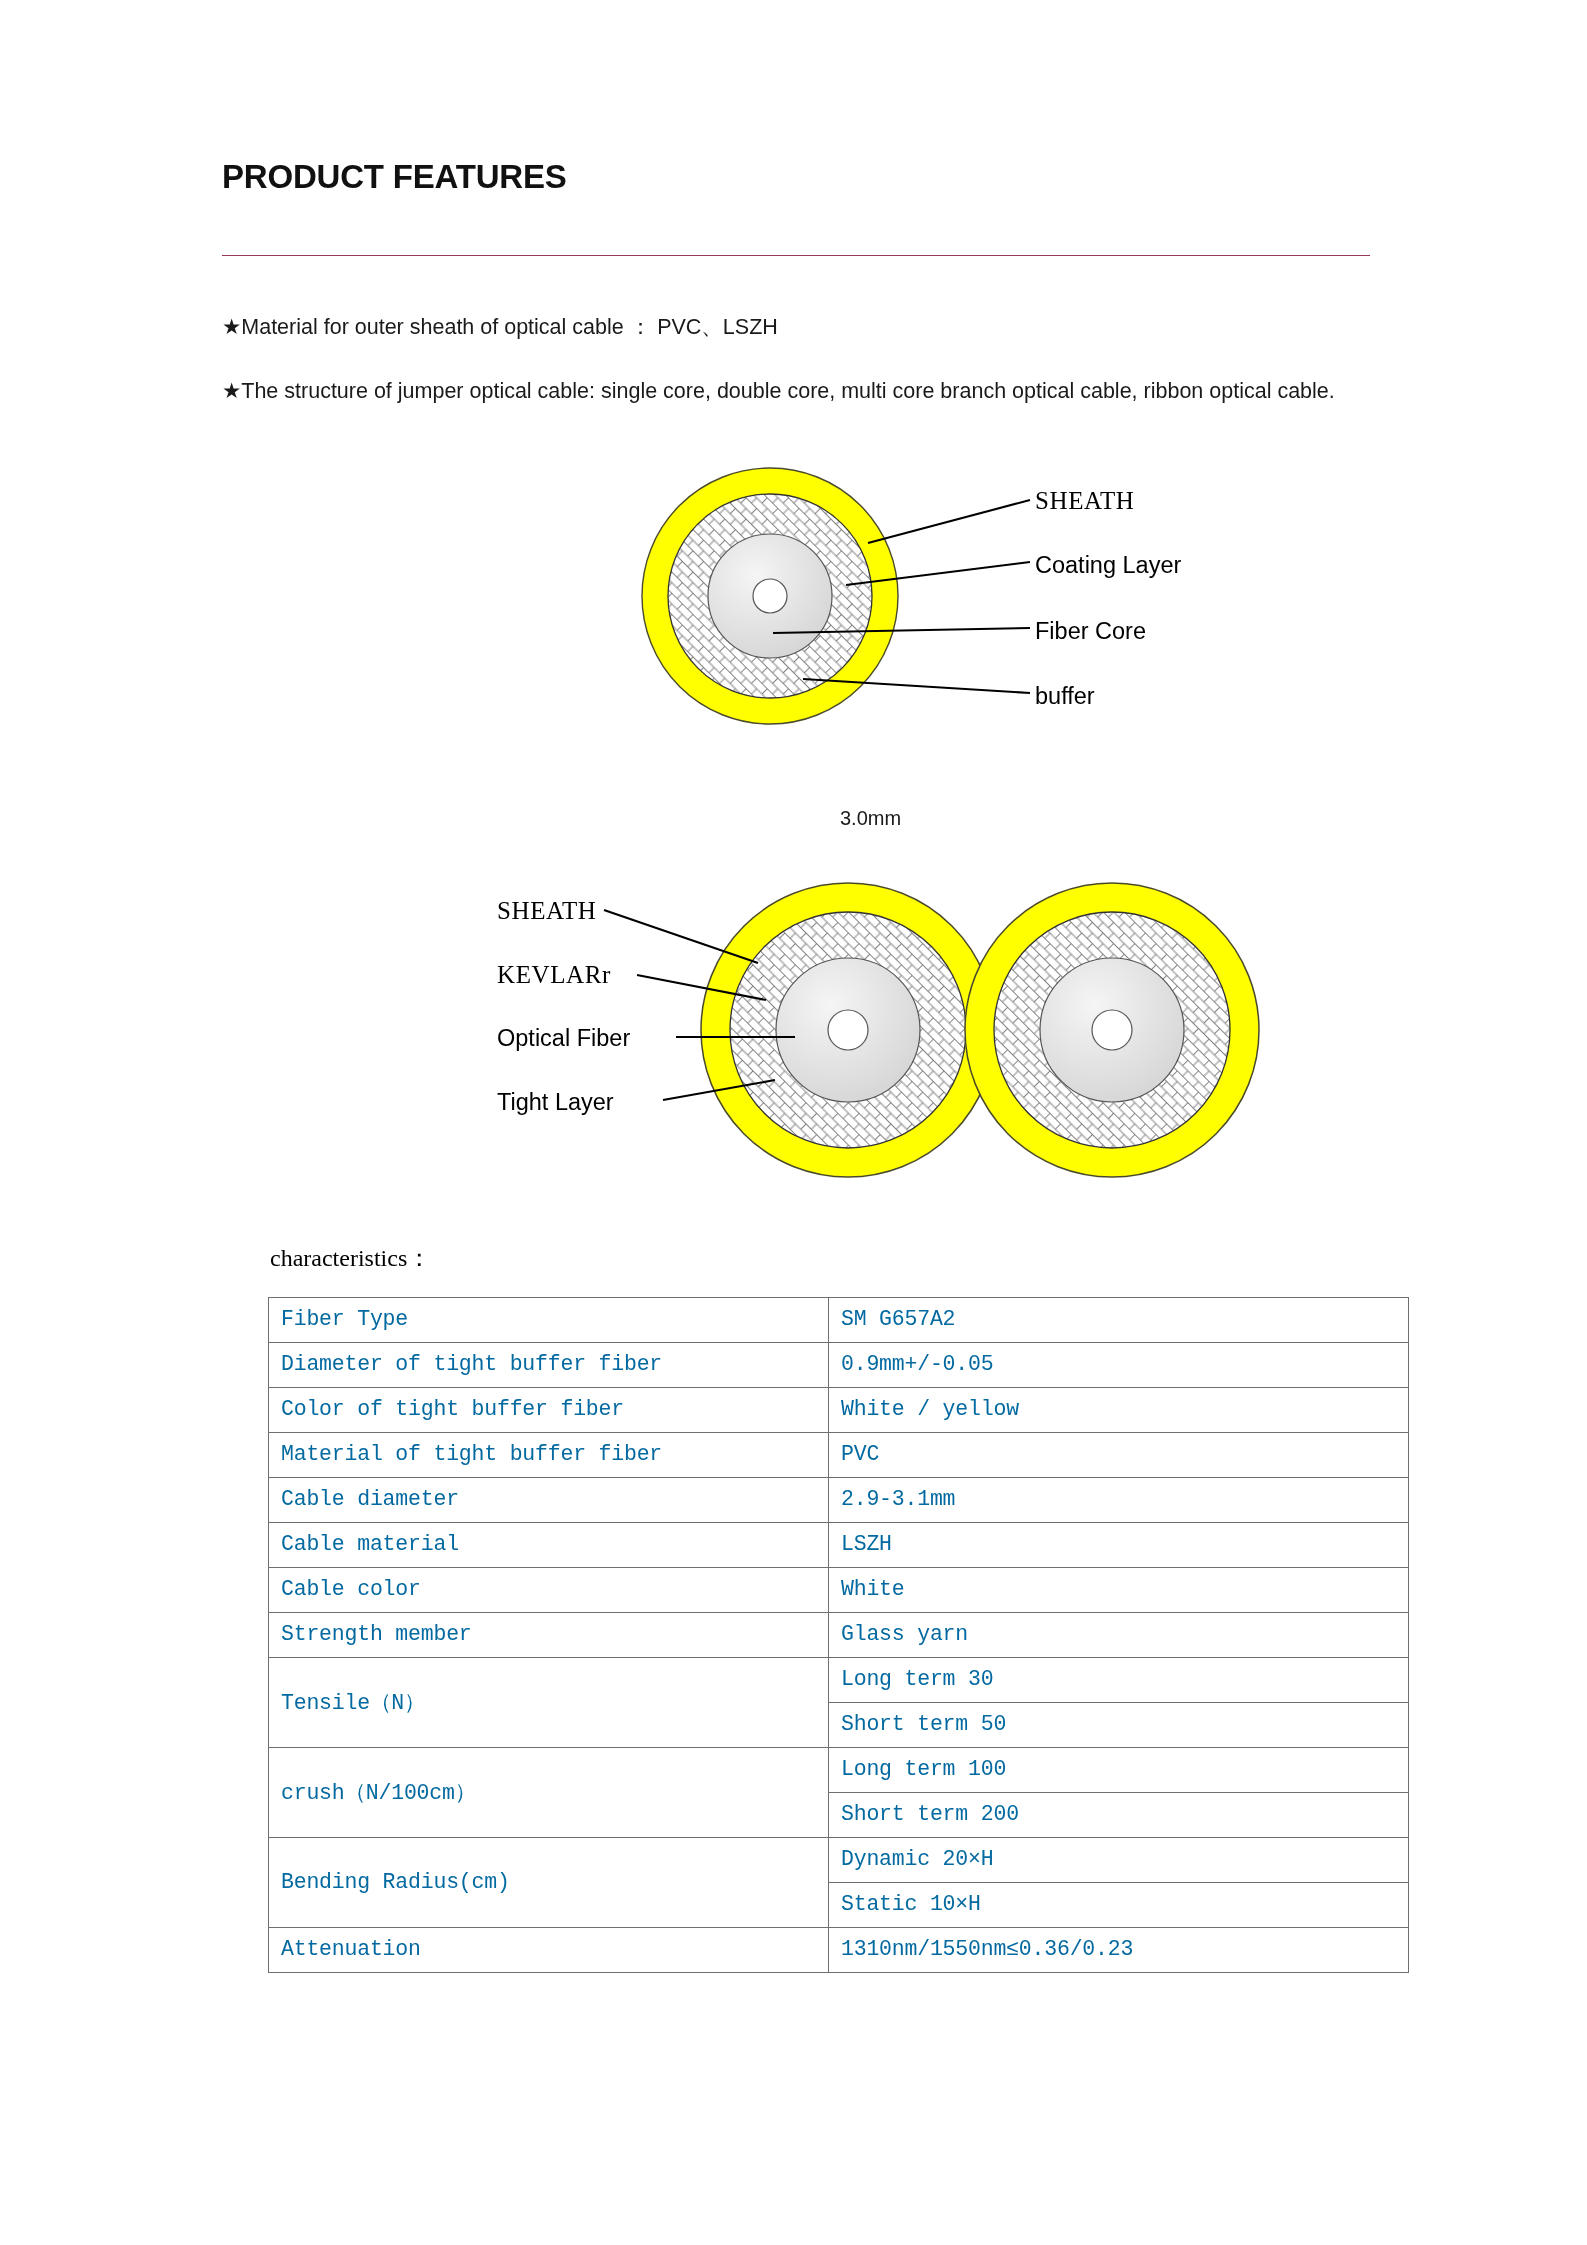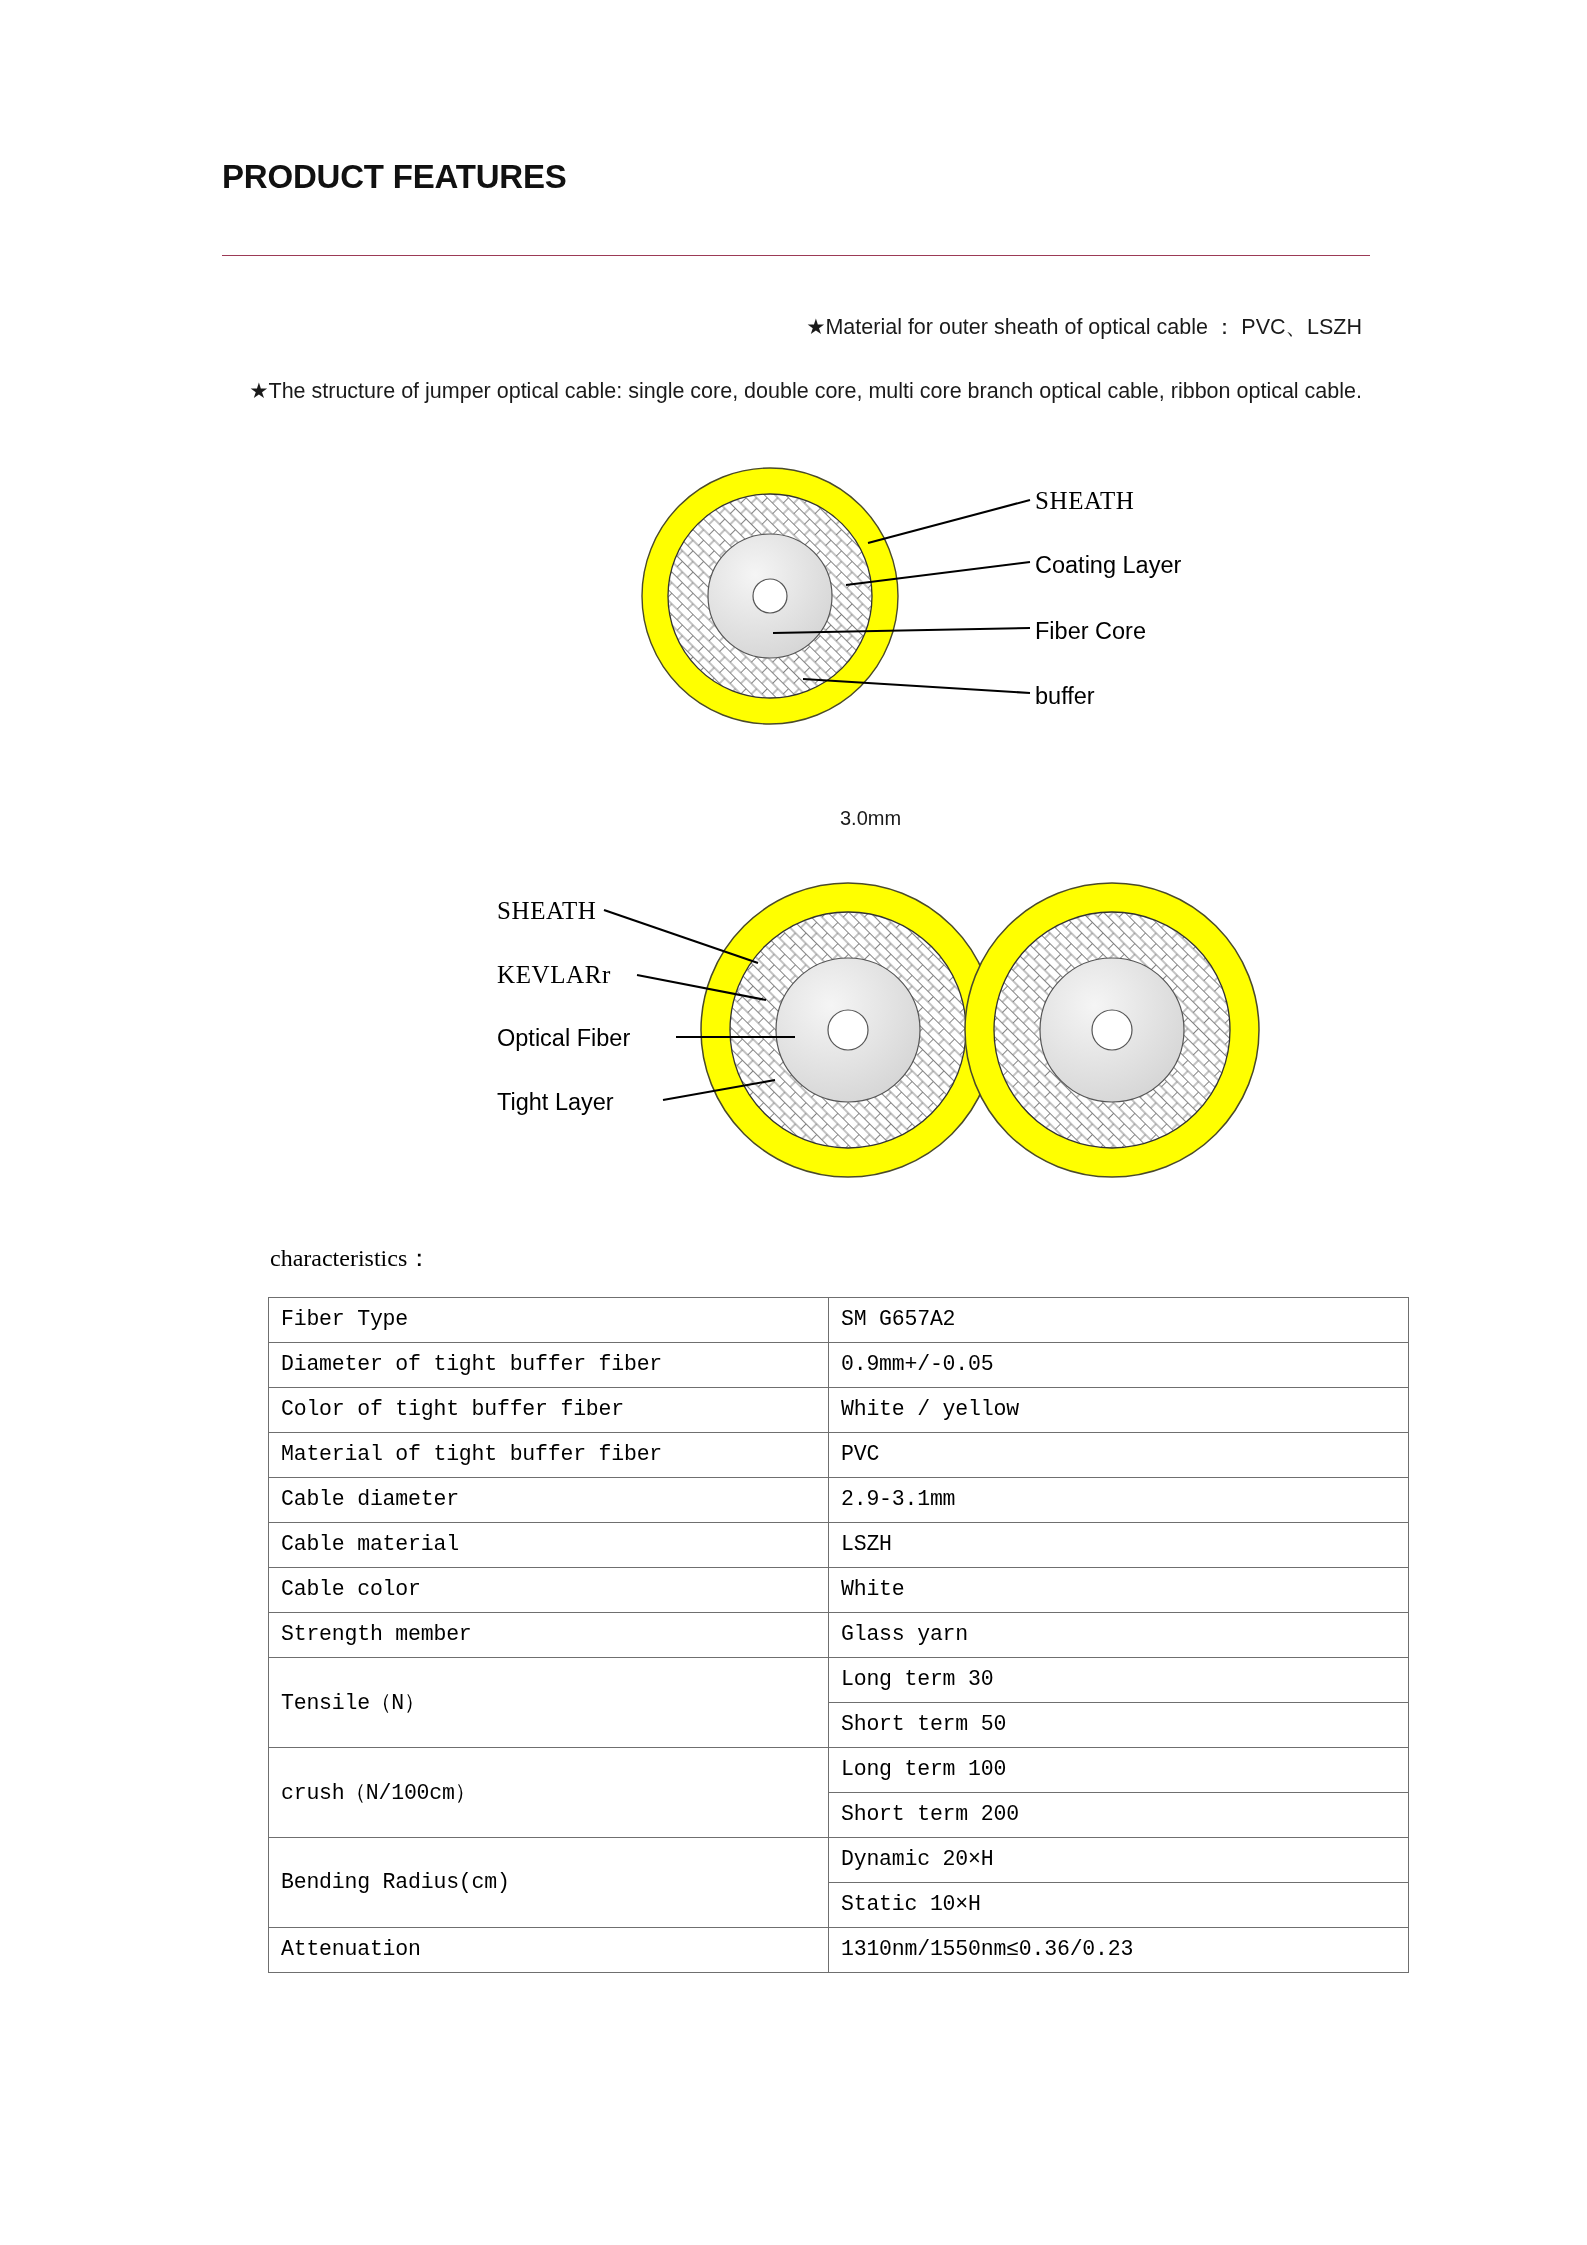--- a/index.html
+++ b/index.html
@@ -43,21 +43,20 @@
     height: 0;
     border-top: 1.6px solid #9c3a56;
   }
 
   
   .features {
     position: absolute;
     left: 222px;
     top: 295px;
     width: 1140px;
-    text-align: right;
   }
   .feat {
     font-size: 21.5px;
     line-height: 64px;
     color: #1a1a1a;
     white-space: nowrap;
   }
   .feat.wrapline {
     white-space: normal;
     width: 1140px;
@@ -129,21 +128,21 @@
   
   .spec-table {
     position: absolute;
     left: 268px;
     top: 1297px;
     width: 1090px;
     border-collapse: collapse;
     table-layout: fixed;
     font-family: "Liberation Mono", monospace;
     font-size: 21.5px;
-    color: #000000;
+    color: #0369a1;
     padding-left: 32px;
   }
   .spec-table td {
     border: 1.2px solid #6f6f6f;
     padding: 5px 12px 7px 12px;
     height: 32px;
     vertical-align: middle;
     letter-spacing: -0.2px;
   }
   .spec-table td.k { width: 535px; }

